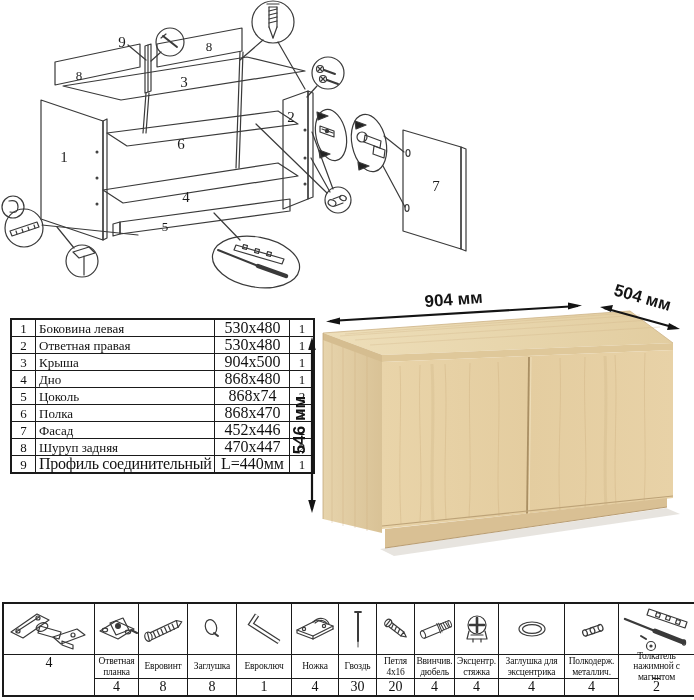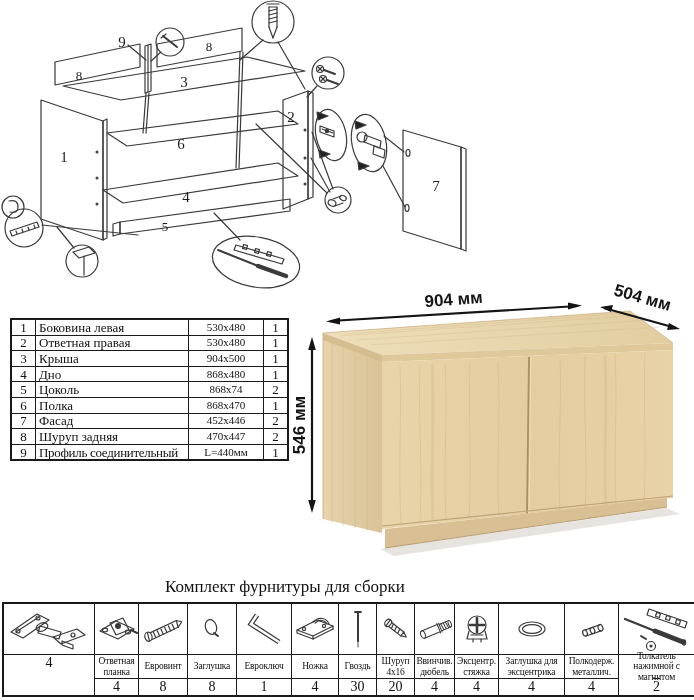--- a/index.html
+++ b/index.html
@@ -7,23 +7,23 @@
         font-family:"Liberation Serif",serif;color:#111;}
   svg text{font-family:"Liberation Serif",serif;}
   
   .exploded{position:absolute;left:0;top:0;}
   
   .parts-table{position:absolute;left:10px;top:318px;border-collapse:collapse;border:2px solid #1a1a1a;}
   .parts-table td{border:1px solid #1a1a1a;height:14.6px;padding:0 3px;font-size:13px;line-height:1;
                   white-space:nowrap;color:#111;}
   .parts-table td.c-num{width:17px;text-align:center;}
   .parts-table td.c-name{width:146px;}
-  .parts-table td.c-size{width:68px;text-align:center;font-size:11px;}
+  .parts-table td.c-size{width:68px;text-align:center;font-size:16px;}
   .parts-table td.c-qty{width:17px;text-align:center;}
-  .parts-table tr:nth-child(9) td.c-name{font-size:13px;letter-spacing:-0.3px;}
+  .parts-table tr:nth-child(9) td.c-name{font-size:16px;letter-spacing:-0.3px;}
   
   .render{position:absolute;left:290px;top:275px;}
   
   .kit-title{position:absolute;left:85px;top:577px;width:400px;text-align:center;
              font-size:17px;color:#111;}
   .hw{position:absolute;left:2px;top:602px;display:grid;border:2px solid #1a1a1a;background:#fff;
       grid-template-columns:91px 44px 49px 49px 55px 47px 38px 38px 40px 44px 66px 54px 75px;}
   .hw-cell{border-right:1px solid #1a1a1a;display:flex;flex-direction:column;min-width:0;}
   .hw-cell:last-child{border-right:none;align-items:center;}
   .hw-icon{height:50px;display:flex;align-items:center;justify-content:center;overflow:hidden;}
@@ -294,21 +294,20 @@
     </g>
 
     <g fill="#141414">
       <line x1="312" y1="341" x2="312" y2="509" stroke="#141414" stroke-width="2.2"></line>
       <polygon points="312,337 308.2,350 315.8,350"></polygon>
       <polygon points="312,513 308.2,500 315.8,500"></polygon>
       <text x="299" y="431" transform="rotate(-90 299 425)" text-anchor="middle" font-size="17" font-weight="bold" style="font-family:'Liberation Sans',sans-serif">546 мм</text>
     </g>
   </svg>
 
-  <div class="kit-title">Комплект фурнитуры для сборки</div>
 
   <div class="hw">
 
     <div class="hw-cell">
       <div class="hw-icon">
         <svg width="84" height="46" viewBox="0 0 84 46" class="lineart">
           <polygon points="4,26 30,8 42,14 16,32"></polygon>
           <line x1="9" y1="26" x2="32" y2="11"></line>
           <circle cx="11" cy="25" r="2"></circle>
             <circle cx="31" cy="12" r="2"></circle>
@@ -418,21 +417,21 @@
             <line x1="6" y1="12.5" x2="6" y2="19.5"></line>
             <line x1="9" y1="13.5" x2="24" y2="13.5"></line>
               <line x1="9" y1="18.5" x2="24" y2="18.5"></line>
             <line x1="11" y1="14" x2="12" y2="18"></line>
               <line x1="15" y1="14" x2="16" y2="18"></line>
             <line x1="19" y1="14" x2="20" y2="18"></line>
             <polygon points="24,13.5 29,16 24,18.5"></polygon>
           </g>
         </svg>
       </div>
-      <div class="hw-label">Шуруп 4x16</div>
+      <div class="hw-label">Петля 4x16</div>
       <div class="hw-qty">20</div>
     </div>
 
     <div class="hw-cell">
       <div class="hw-icon">
         <svg width="46" height="36" viewBox="0 0 46 36" class="lineart">
           <g transform="rotate(-22 23 18)">
             <ellipse cx="8" cy="19" rx="2.6" ry="4.6"></ellipse>
             <line x1="8" y1="14.4" x2="28" y2="14.4"></line>
               <line x1="8" y1="23.6" x2="28" y2="23.6"></line>

